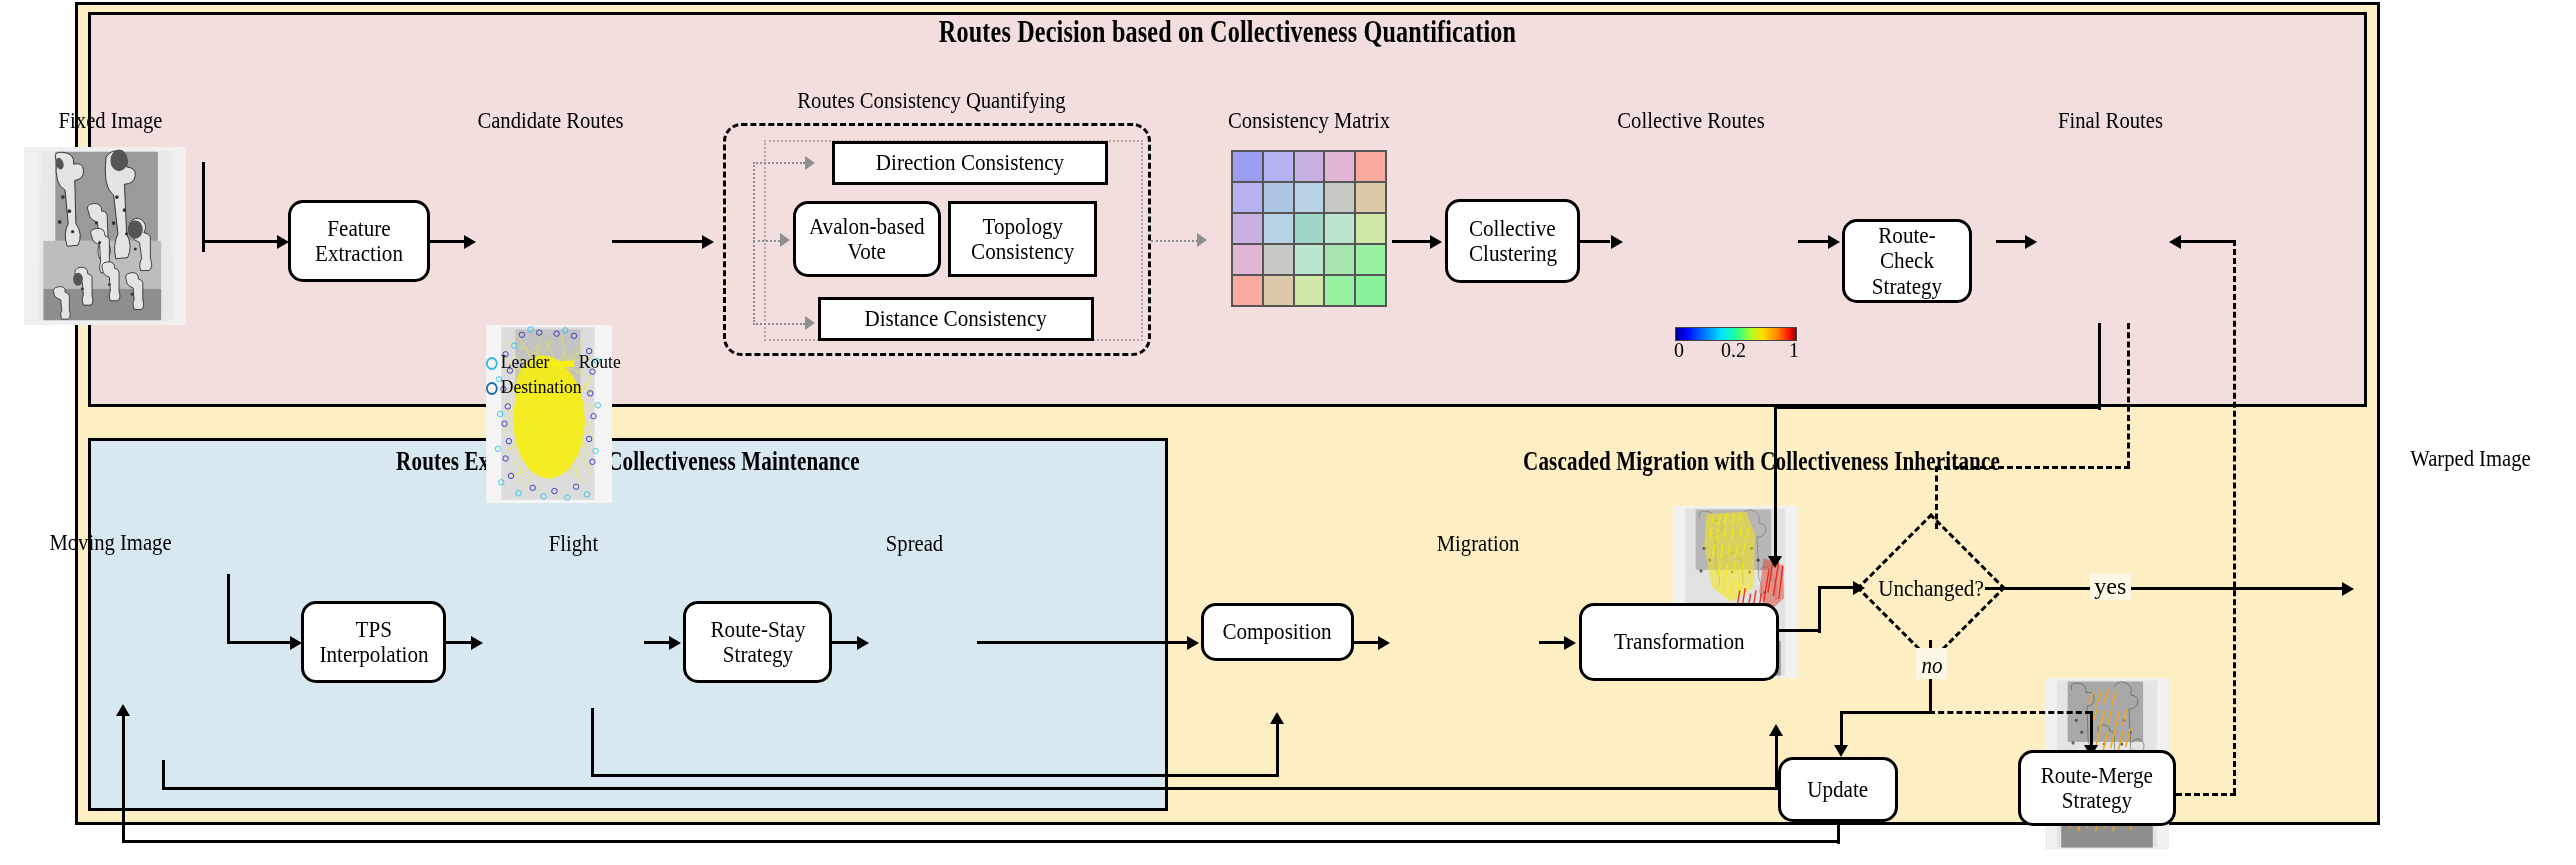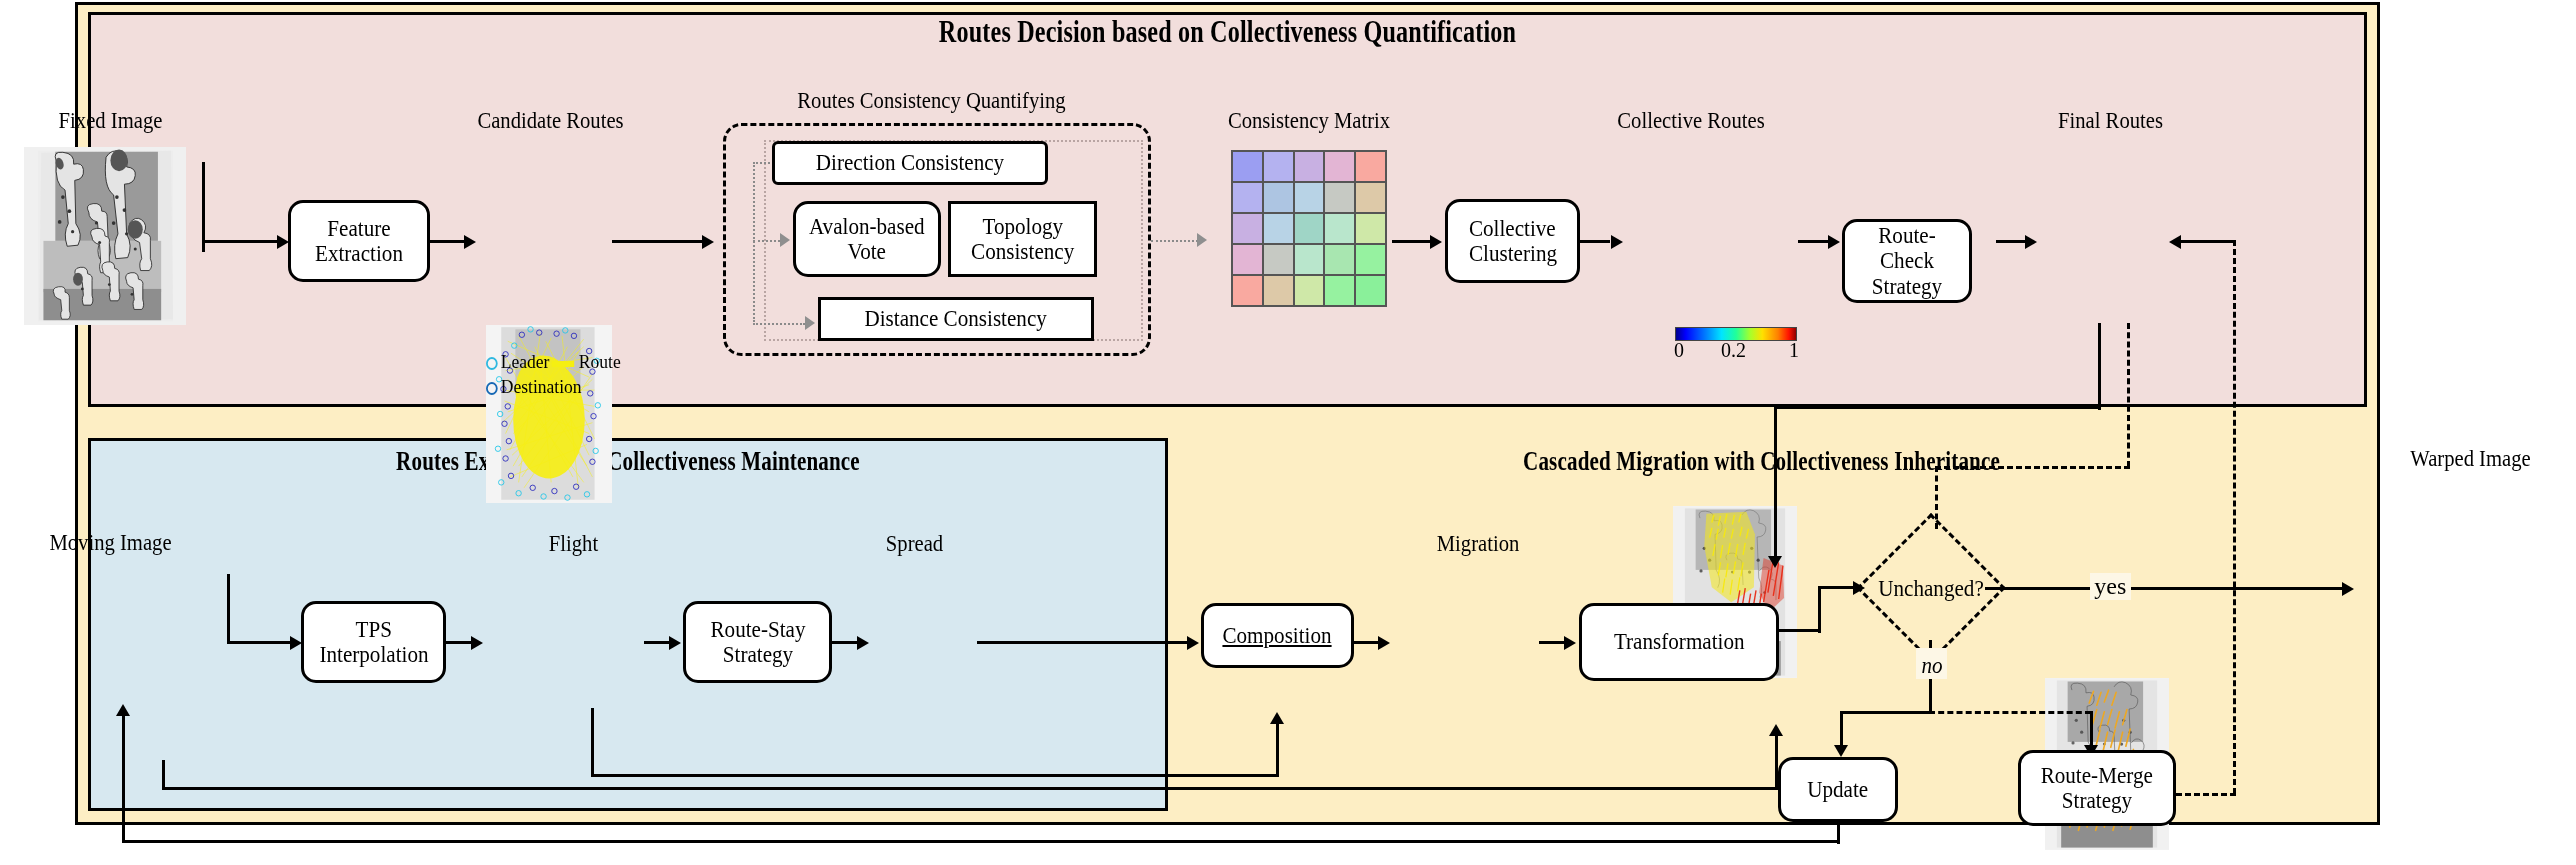--- a/index.html
+++ b/index.html
@@ -237,21 +237,21 @@
 <div class="abs dotbox" style="left:764px;top:140px;width:379px;height:201px;"></div>
 
 <div class="abs gvl" style="left:753px;top:162px;height:160px;"></div>
 <div class="abs ghl" style="left:753px;top:162px;width:52px;"></div>
 <div class="abs ghl" style="left:753px;top:240px;width:27px;"></div>
 <div class="abs ghl" style="left:753px;top:323px;width:52px;"></div>
 <div class="abs gahead" style="left:805px;top:156px;"></div>
 <div class="abs gahead" style="left:780px;top:233px;"></div>
 <div class="abs gahead" style="left:805px;top:316px;"></div>
 
-<div class="abs sbox" style="left:772px;top:141px;width:276px;height:44px;border-radius:6px;">
+<div class="abs sbox" style="left:832px;top:141px;width:276px;height:44px;">
   <span>Direction Consistency</span>
 </div>
 <div class="abs rbox" style="left:793px;top:201px;width:148px;height:76px;flex-direction:column;">
   <span>Avalon-based</span>
   <span>Vote</span>
 </div>
 <div class="abs sbox" style="left:948px;top:201px;width:149px;height:76px;flex-direction:column;">
   <span>Topology</span>
   <span>Consistency</span>
 </div>
@@ -539,21 +539,21 @@
 </div>
 
 <div class="abs hl" style="left:832px;top:641px;width:25px;"></div>
 <div class="abs ahead-r" style="left:857px;top:636px;"></div>
 
 <div class="abs cap" style="left:844px;top:530px;width:141px;">Spread</div>
 
 <div class="abs hl" style="left:977px;top:641px;width:210px;"></div>
 <div class="abs ahead-r" style="left:1187px;top:636px;"></div>
 
-<div class="abs rbox" style="left:1201px;top:603px;width:153px;height:65px;text-decoration:underline;">
+<div class="abs rbox" style="left:1201px;top:603px;width:153px;height:58px;">
   <span>Composition</span>
 </div>
 
 <div class="abs hl" style="left:1354px;top:641px;width:24px;"></div>
 <div class="abs ahead-r" style="left:1378px;top:636px;"></div>
 
 <div class="abs cap" style="left:1402px;top:530px;width:152px;">Migration</div>
 
 <div class="abs hl" style="left:1539px;top:641px;width:25px;"></div>
 <div class="abs ahead-r" style="left:1564px;top:636px;"></div>

